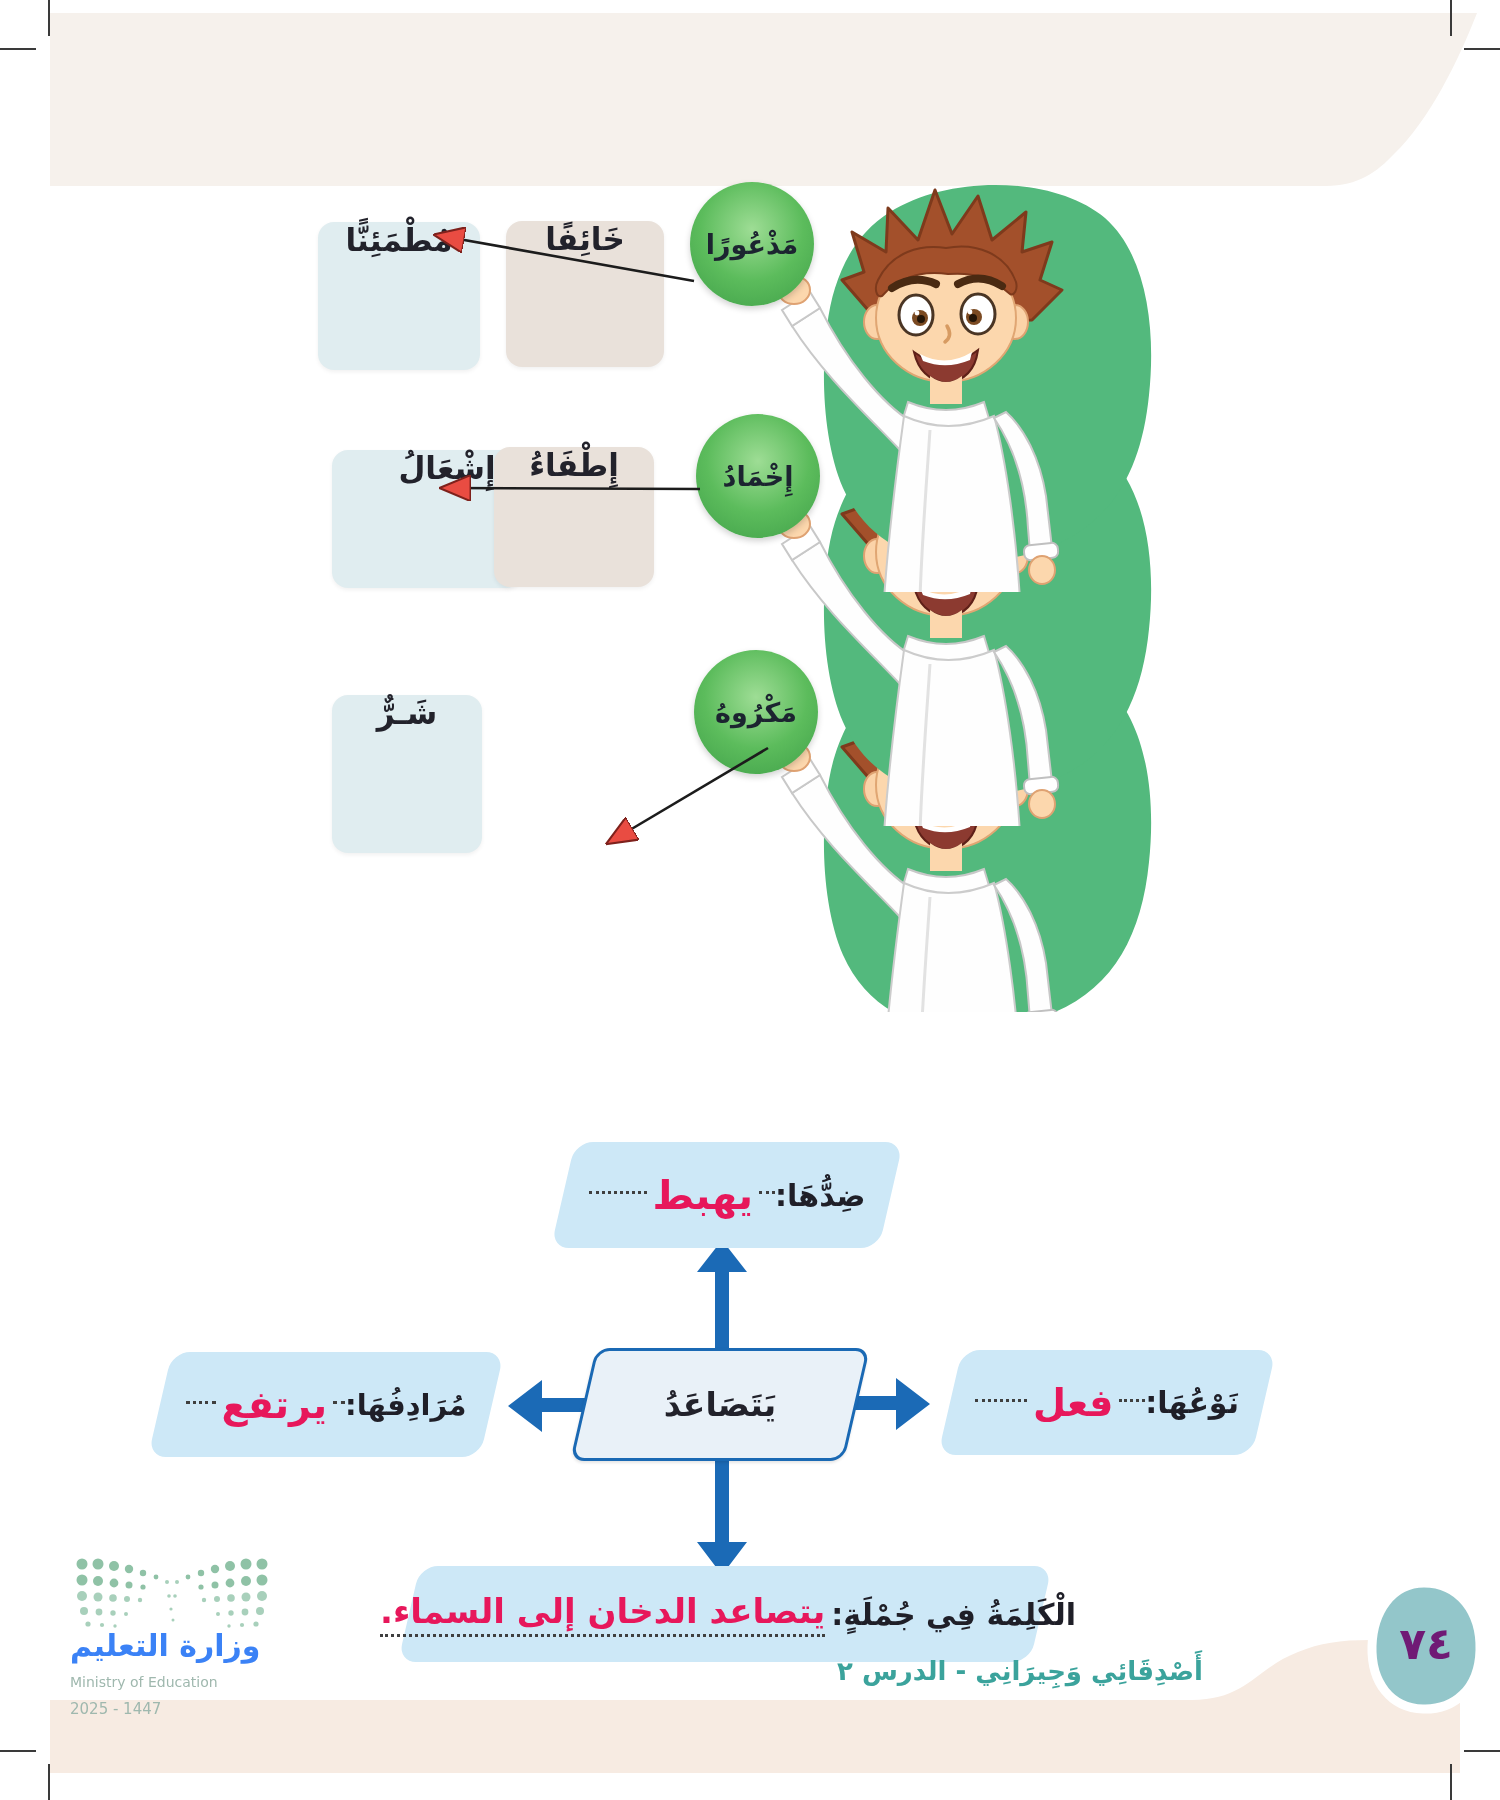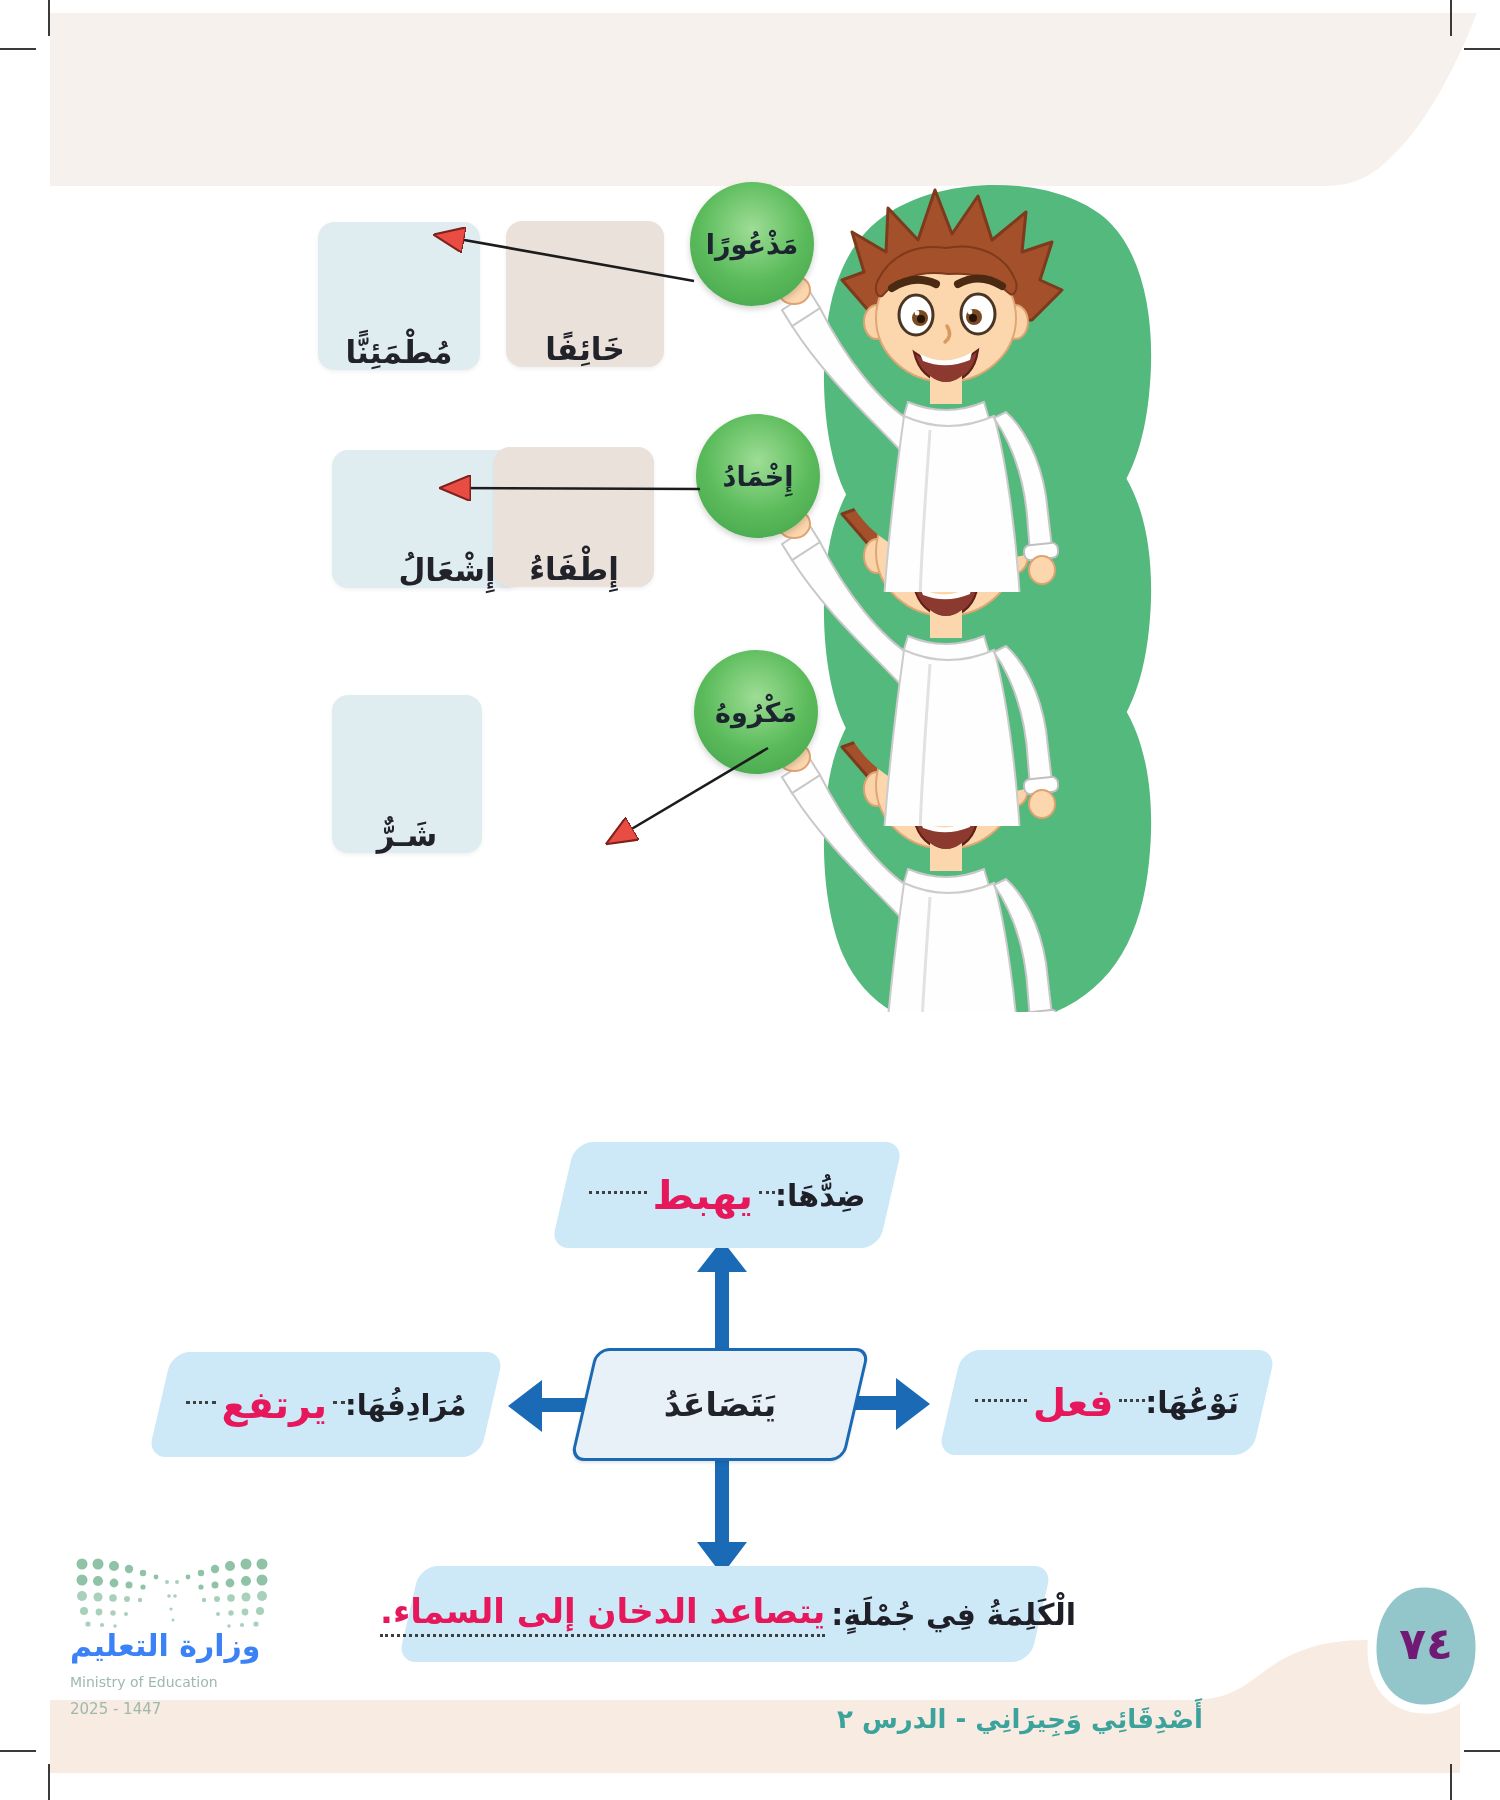--- a/index.html
+++ b/index.html
@@ -1,20 +1,20 @@
 <!DOCTYPE html>
 <html lang="ar"><head>
 <meta charset="utf-8">
 <style>
   html,body{margin:0;padding:0;background:#ffffff;}
   .page{position:relative;width:1500px;height:1800px;background:#ffffff;overflow:hidden;
         font-family:"DejaVu Sans","Liberation Sans",sans-serif;}
   svg.layer{position:absolute;left:0;top:0;pointer-events:none;}
   
-  .mbox{position:absolute;border-radius:16px;display:flex;align-items:flex-end;justify-content:center;
+  .mbox{position:absolute;border-radius:16px;display:flex;align-items:flex-start;justify-content:center;
         font-weight:bold;font-size:31px;color:#22222b;direction:rtl;box-shadow:0 2px 4px rgba(0,0,0,0.06);}
   .mbox.blue{background:#e0edf0;}
   .mbox.beige{background:#e9e1da;}
   
   .ball{position:absolute;width:124px;height:124px;border-radius:50%;
         background:radial-gradient(circle at 50% 38%,#9edd95 0%,#5cbc5c 52%,#3f9f48 100%);
         display:flex;align-items:center;justify-content:center;font-weight:bold;font-size:27px;
         color:#1c2430;direction:rtl;box-shadow:0 3px 6px rgba(0,0,0,0.18);}
   .boywrap{position:absolute;overflow:hidden;}
   
@@ -28,21 +28,21 @@
         justify-content:center;direction:rtl;white-space:nowrap;}
   .node.center{background:#e9f1f8;border:3px solid #1a69b4;border-radius:14px;
         box-shadow:0 2px 3px rgba(0,0,0,0.10);}
   .nlabel{font-weight:bold;font-size:30px;color:#1f1f28;}
   .ans{font-weight:bold;color:#e7175b;margin:0 6px;}
   .dots{display:inline-block;height:4px;border-bottom:3px dotted #3f3f3f;margin-bottom:9px;}
   .u-dot{border-bottom:3px dotted #3f3f3f;padding-bottom:3px;}
   .centerword{font-weight:bold;font-size:33px;color:#22222b;}
   
   .lesson{position:absolute;left:800px;top:1656px;width:440px;text-align:center;direction:rtl;
-        font-weight:bold;font-size:26px;color:#3ba39c;margin-top:48px;}
+        font-weight:bold;font-size:26px;color:#3ba39c;}
   .pagenum{position:absolute;left:1394px;top:1614px;width:64px;height:60px;line-height:60px;
         text-align:center;font-weight:bold;font-size:44px;color:#701a75;}
   .logo-ar{position:absolute;left:70px;top:1628px;width:200px;text-align:left;direction:rtl;
         font-weight:bold;font-size:30px;color:#3b82f6;}
   .logo-en{position:absolute;left:70px;top:1674px;width:215px;font-size:14px;color:#9fb8ae;}
   .logo-yr{position:absolute;left:70px;top:1700px;width:215px;font-size:15px;color:#9fb8ae;}
 </style>
 </head>
 <body>
 

